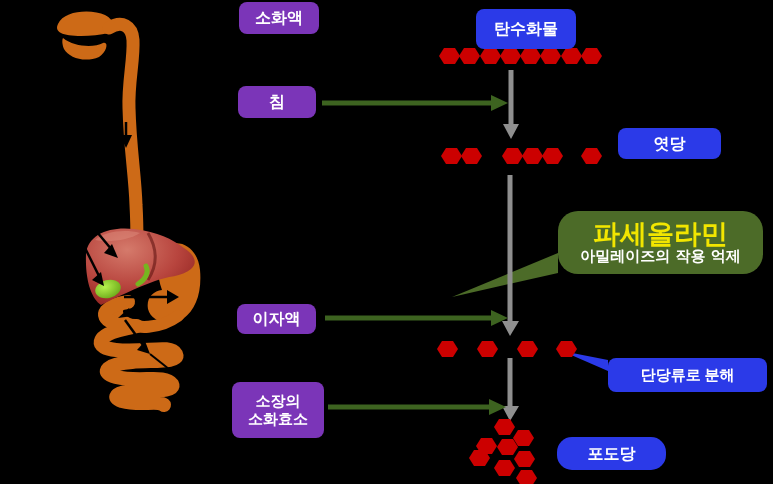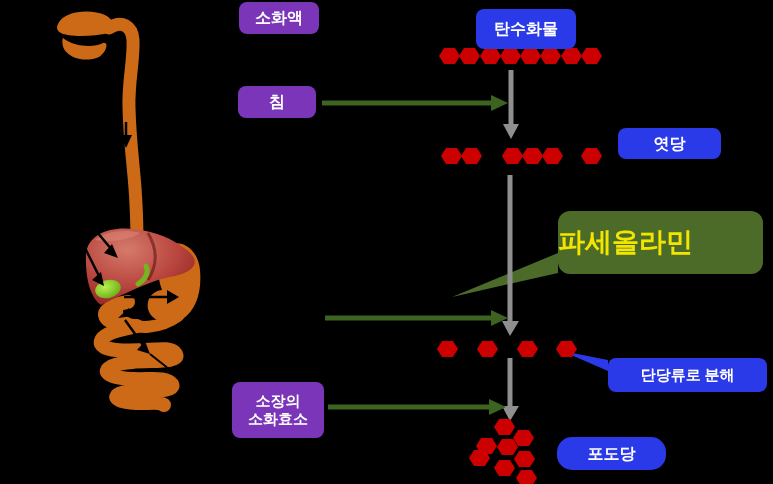--- a/index.html
+++ b/index.html
@@ -10,22 +10,22 @@
   .stage svg{position:absolute;left:0;top:0;}
   .box{
     position:absolute;display:flex;align-items:center;justify-content:center;
     color:#fff;font-weight:bold;text-align:center;border-radius:8px;
     line-height:1.2;white-space:pre-line;z-index:3;
   }
   .purple{background:#7b35b8;}
   .blue{background:#2b3ae8;}
   .callout{
     position:absolute;left:558px;top:211px;width:205px;height:63px;
-    background:#4c6b28;border-radius:12px;z-index:3;
-    display:flex;flex-direction:column;justify-content:center;
+    background:#4c6b28;border-radius:20px;z-index:3;
+    display:flex;flex-direction:column;align-items:center;justify-content:center;
   }
   .callout-title{color:#f2e600;font-weight:bold;font-size:27px;line-height:1.05;}
   .callout-sub{color:#ffffff;font-weight:bold;font-size:15px;line-height:1.1;}
   .overlay{z-index:2;pointer-events:none;}
   .organ{z-index:1;}
 </style>
 </head>
 <body>
 
 <div class="stage">
@@ -148,22 +148,24 @@
   <div class="box purple" style="left:239px;top:2px;width:80px;height:32px;font-size:16px;">소화액</div>
 
   <div class="box blue" style="left:476px;top:9px;width:100px;height:40px;font-size:16px;">탄수화물</div>
 
   <div class="box purple" style="left:238px;top:86px;width:78px;height:32px;font-size:16px;">침</div>
 
   <div class="box blue" style="left:618px;top:128px;width:103px;height:31px;font-size:16px;">엿당</div>
 
   <div class="callout">
     <div class="callout-title">파세올라민</div>
+    <div class="callout-sub">아밀레이즈의 작용 억제</div>
   </div>
 
+  <div class="box purple" style="left:237px;top:304px;width:79px;height:30px;font-size:16px;">이자액</div>
 
   <div class="box blue" style="left:608px;top:358px;width:159px;height:34px;font-size:15px;font-family:Liberation Serif, serif;">단당류로 분해</div>
 
   <div class="box purple" style="left:232px;top:382px;width:92px;height:56px;font-size:15px;flex-direction:column;">
     <span>소장의</span>
     <span>소화효소</span>
   </div>
 
   <div class="box blue" style="left:557px;top:437px;width:109px;height:33px;font-size:16px;border-radius:15px;">포도당</div>
 

